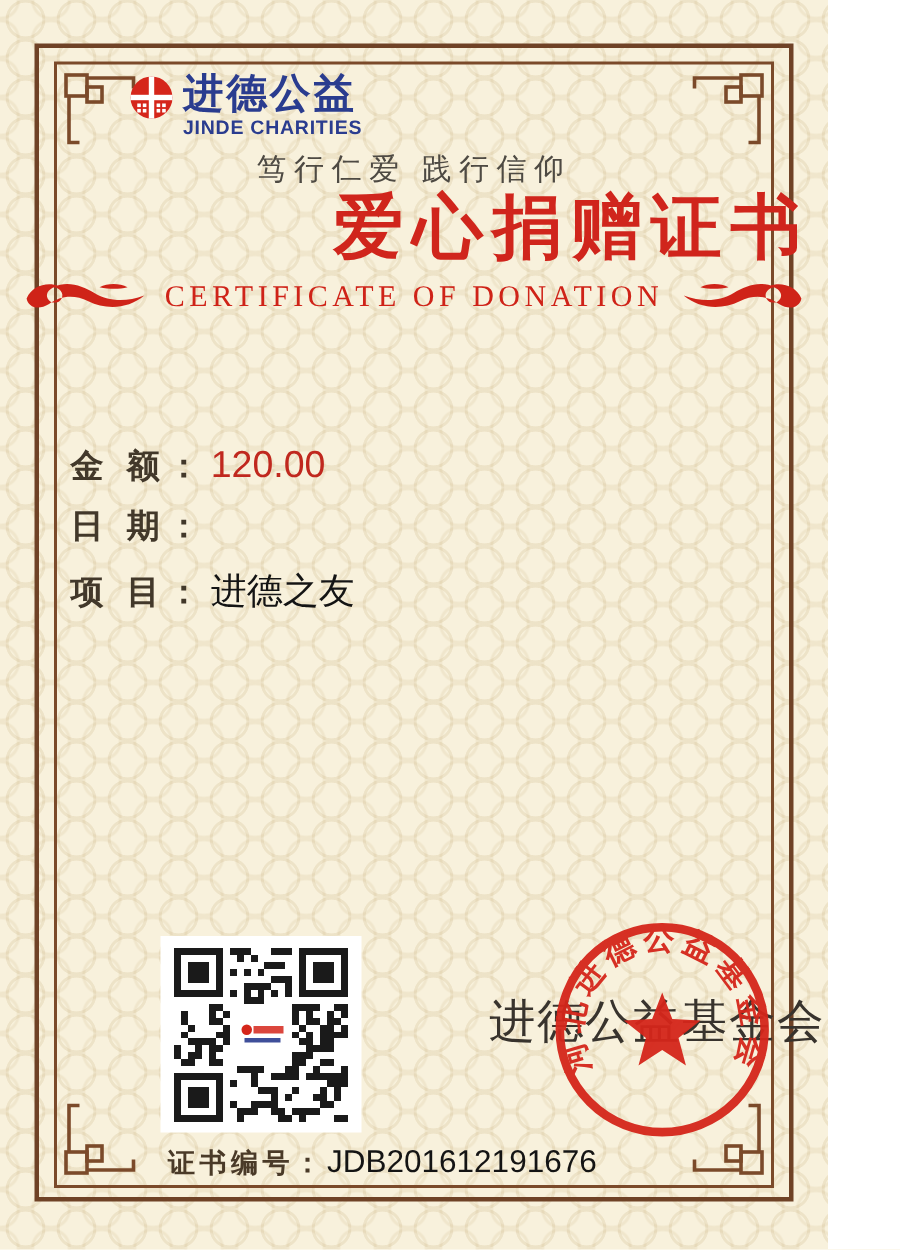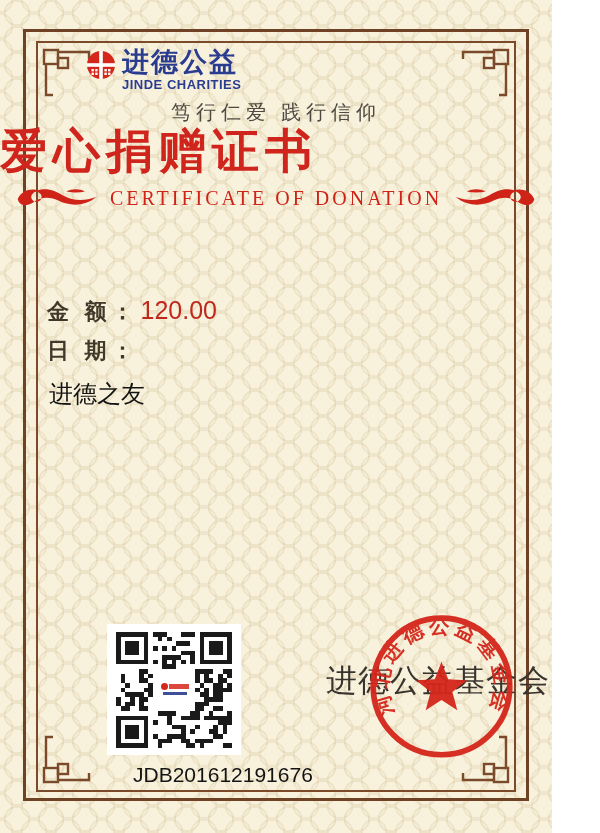--- a/index.html
+++ b/index.html
@@ -23,21 +23,21 @@
   .corner.bl{left:39px;bottom:46px;transform:scaleY(-1);}
   .corner.br{right:39px;bottom:46px;transform:scale(-1,-1);}
 
   .logo{position:absolute;left:86px;top:47px;display:flex;align-items:flex-start;}
   .logo-icon{width:30px;height:30px;margin-top:3px;}
   .logo-texts{margin-left:6px;display:flex;flex-direction:column;}
   .logo-cn{font-size:27px;font-weight:bold;color:#2a3c8f;letter-spacing:2px;line-height:30px;font-family:"Liberation Serif","DejaVu Serif",serif;}
   .logo-en{font-size:13px;font-weight:bold;color:#2a3c8f;letter-spacing:.5px;line-height:14px;margin-top:1px;font-family:"Liberation Sans","DejaVu Sans",sans-serif;}
 
   .slogan{position:absolute;left:0;right:0;top:99px;text-align:center;font-size:20px;letter-spacing:5px;color:#4e4a43;}
-  .title{position:absolute;left:0;right:0;top:120px;text-align:left;font-size:47px;font-weight:bold;letter-spacing:6px;color:#d0251c;}
+  .title{position:absolute;left:0;right:12px;top:120px;text-align:right;font-size:47px;font-weight:bold;letter-spacing:6px;color:#d0251c;}
   .subtitle-row{position:absolute;left:0;right:0;top:185px;display:flex;align-items:center;justify-content:center;gap:10px;}
   .flourish{width:86px;height:26px;flex:0 0 auto;}
   .flourish.right{transform:scaleX(-1);}
   .subtitle{font-size:20px;font-weight:normal;letter-spacing:3px;color:#cf2318;white-space:nowrap;text-align:center;}
 
   .donor-name{position:absolute;left:48px;top:226px;font-size:25px;letter-spacing:2px;color:#c23b2a;font-family:"Liberation Sans","DejaVu Sans",sans-serif;}
 
   .field-row{position:absolute;left:47px;display:flex;align-items:baseline;}
   .field-row.r1{top:296px;}
   .field-row.r2{top:336px;}
@@ -56,21 +56,21 @@
   .qr-logo .mini-cn{display:flex;align-items:center;gap:1px;}
   .qr-logo .mini-dot{width:7px;height:7px;border-radius:50%;background:#d5261b;}
   .qr-logo .mini-bar-red{width:20px;height:5px;background:#d5261b;opacity:.85;}
   .qr-logo .mini-bar-blue{width:24px;height:3px;background:#2a3c8f;margin-top:2px;opacity:.9;}
 
   .org-name{position:absolute;left:326px;top:660px;font-size:31px;letter-spacing:1px;color:#38332d;z-index:1;}
   .seal{position:absolute;left:367px;top:612px;width:150px;height:150px;z-index:2;opacity:.95;}
 
   .cert-row{position:absolute;left:112px;top:763px;display:flex;align-items:baseline;z-index:1;}
   .cert-label{font-size:18px;letter-spacing:3px;color:#4a3a28;font-weight:600;}
-  .cert-number{font-size:21px;color:#141414;font-family:"Liberation Sans","DejaVu Sans",sans-serif;margin-left:21px;}
+  .cert-number{font-size:21px;color:#141414;font-family:"Liberation Sans","DejaVu Sans",sans-serif;margin-left:1px;}
 </style>
 </head>
 <body>
 
 <div class="page">
 
   <div class="frame-outer"></div>
   <div class="frame-inner"></div>
 
   <svg class="corner tl" viewBox="0 0 56 56">
@@ -145,20 +145,21 @@
 
 
   <div class="field-row r1">
     <span class="field-label">金 额：</span>
     <span class="field-value">120.00</span>
   </div>
   <div class="field-row r2">
     <span class="field-label">日 期：</span>
   </div>
   <div class="field-row r3">
+    <span class="field-label">项 目：</span>
     <span class="field-value">进德之友</span>
   </div>
 
 
   <div class="qr-box">
     <svg id="qr-svg" width="116" height="116" viewBox="0 0 25 25" shape-rendering="crispEdges">
         <rect x="0" y="0" width="25" height="25" fill="#ffffff"></rect>
         <rect x="0" y="0" width="1" height="1" fill="#1a1a1a"></rect>
         <rect x="1" y="0" width="1" height="1" fill="#1a1a1a"></rect>
         <rect x="2" y="0" width="1" height="1" fill="#1a1a1a"></rect>
@@ -431,16 +432,17 @@
       <path id="sealArc" d="M 24.9,94 A 52,52 0 1 1 119.1,94" fill="none"></path>
     </defs>
     <circle cx="72" cy="72" r="66" fill="none" stroke="#d5261b" stroke-width="5.5"></circle>
     <polygon fill="#d5261b" points="72,48 78.5,65.1 96.7,66 82.5,77.4 87.3,95 72,85 56.7,95 61.5,77.4 47.3,66 65.5,65.1"></polygon>
     <text font-size="20" font-weight="bold" fill="#d5261b" letter-spacing="4" font-family="Liberation Serif, DejaVu Serif, serif">
       <textPath href="#sealArc" startOffset="50%" text-anchor="middle">河北进德公益基金会</textPath>
     </text>
   </svg>
 
   <div class="cert-row">
+    <span class="cert-label">证书编号：</span>
     <span class="cert-number">JDB201612191676</span>
   </div>
 
 </div>
 
 </body></html>

